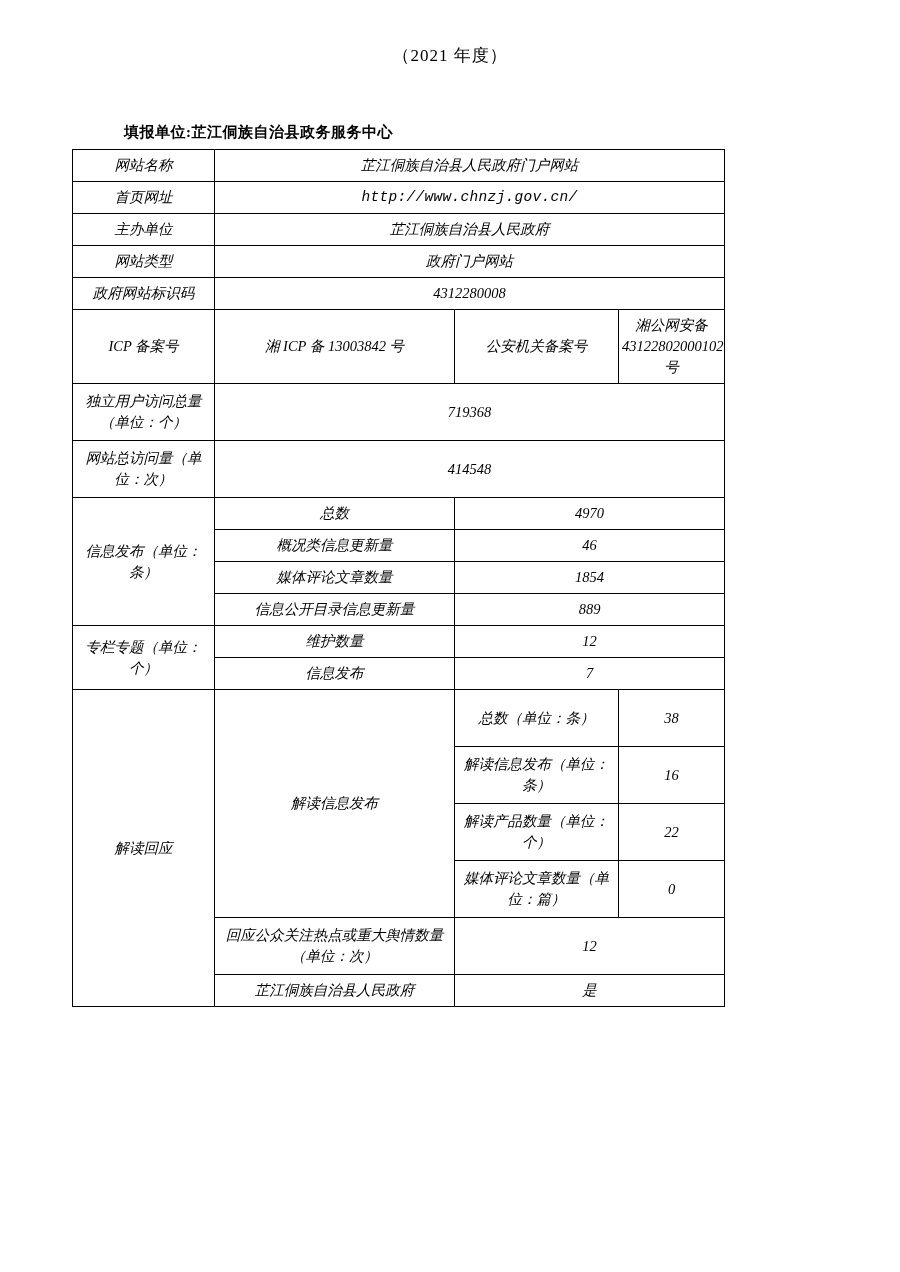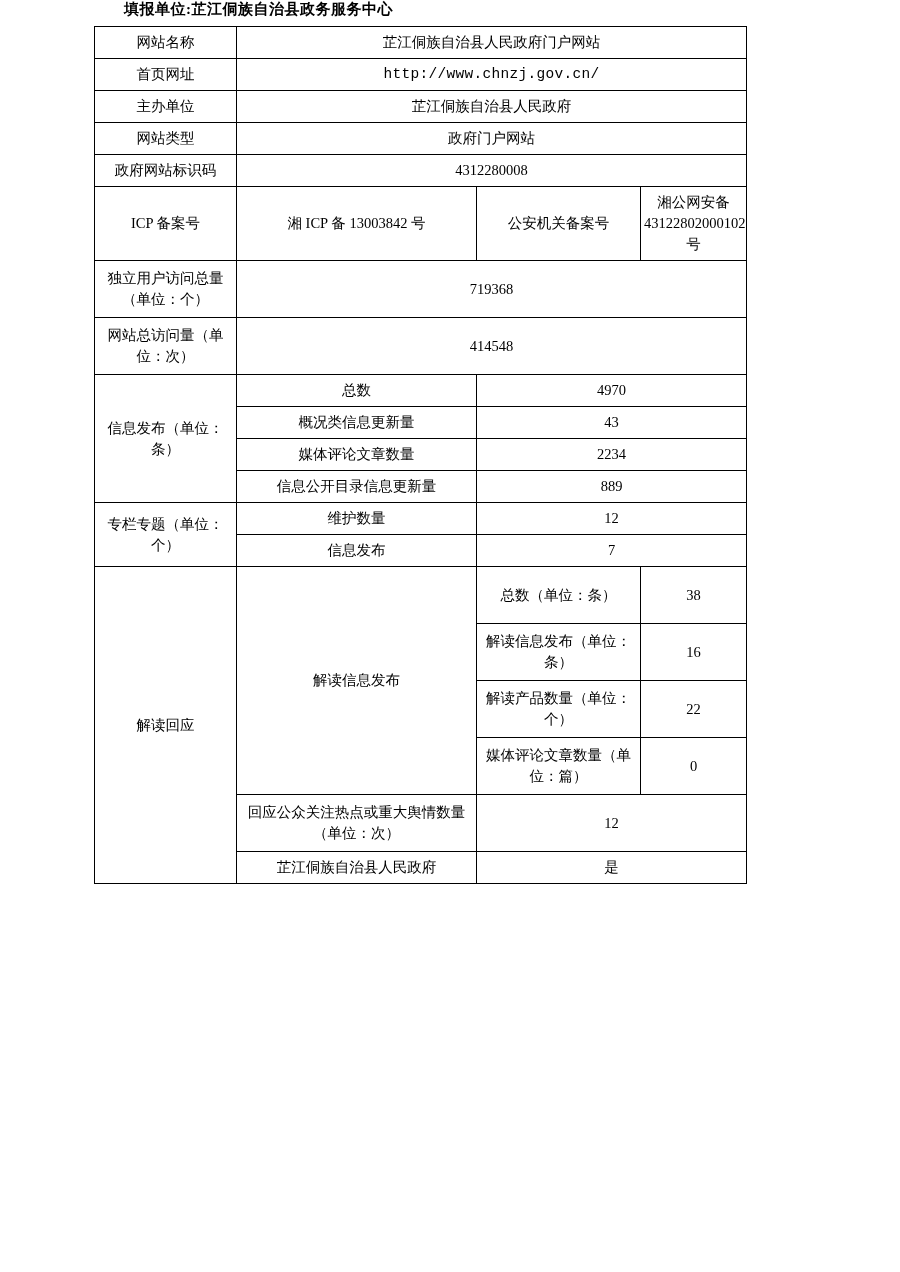--- a/index.html
+++ b/index.html
@@ -29,31 +29,33 @@
     margin-top: 118px;
     font-family: "Liberation Sans", "DejaVu Sans", sans-serif;
   }
   .doc-subtitle {
     text-align: center;
     font-size: 17px;
     margin-top: 44px;
     letter-spacing: 1px;
   }
   .filler-line {
+    margin-top: 56px;
     margin-left: 124px;
     font-size: 15px;
     font-weight: bold;
     letter-spacing: 0.5px;
   }
   table.report {
     border-collapse: collapse;
-    margin-left: 94px;
+    margin-left: 72px;
     margin-top: 7px;
     width: 652px;
     table-layout: fixed;
+    font-style: italic;
   }
   table.report td {
     border: 1px solid #000000;
     text-align: center;
     vertical-align: middle;
     font-size: 14.5px;
     padding: 5px 3px;
     line-height: 1.45;
   }
   .h31 { height: 21px; }
@@ -63,20 +65,21 @@
     font-family: "Liberation Mono", "DejaVu Sans Mono", monospace;
     font-size: 14px;
     letter-spacing: 0.3px;
   }
 </style>
 </head>
 <body>
 
 <div class="page">
 
+  <div class="doc-subtitle">（2021 年度）</div>
   <div class="filler-line">填报单位:芷江侗族自治县政务服务中心</div>
 
   <table class="report">
     <colgroup>
       <col style="width:142px">
       <col style="width:130px">
       <col style="width:110px">
       <col style="width:164px">
       <col style="width:106px">
     </colgroup>
@@ -116,25 +119,25 @@
         <td class="h-two" colspan="4">414548</td>
       </tr>
 
       <tr>
         <td class="h31" rowspan="4">信息发布（单位：条）</td>
         <td class="h31" colspan="2">总数</td>
         <td class="h31" colspan="2">4970</td>
       </tr>
       <tr>
         <td class="h31" colspan="2">概况类信息更新量</td>
-        <td class="h31" colspan="2">43</td>
+        <td class="h31" colspan="2">46</td>
       </tr>
       <tr>
         <td class="h31" colspan="2">媒体评论文章数量</td>
-        <td class="h31" colspan="2">2234</td>
+        <td class="h31" colspan="2">1854</td>
       </tr>
       <tr>
         <td class="h31" colspan="2">信息公开目录信息更新量</td>
         <td class="h31" colspan="2">889</td>
       </tr>
 
       <tr>
         <td class="h31" rowspan="2">专栏专题（单位：个）</td>
         <td class="h31" colspan="2">维护数量</td>
         <td class="h31" colspan="2">12</td>

